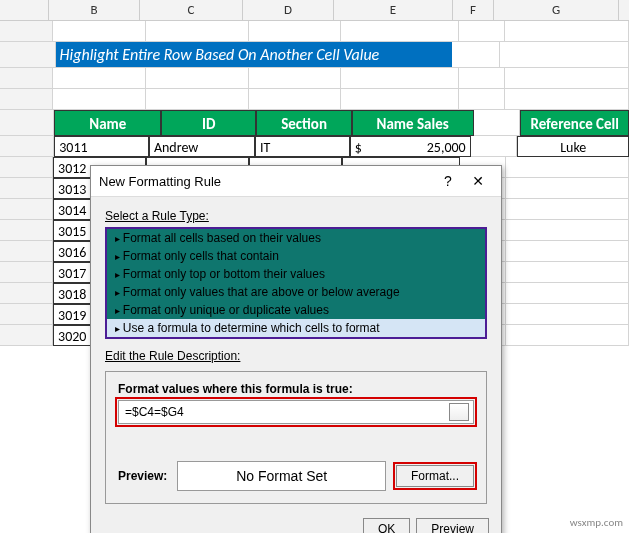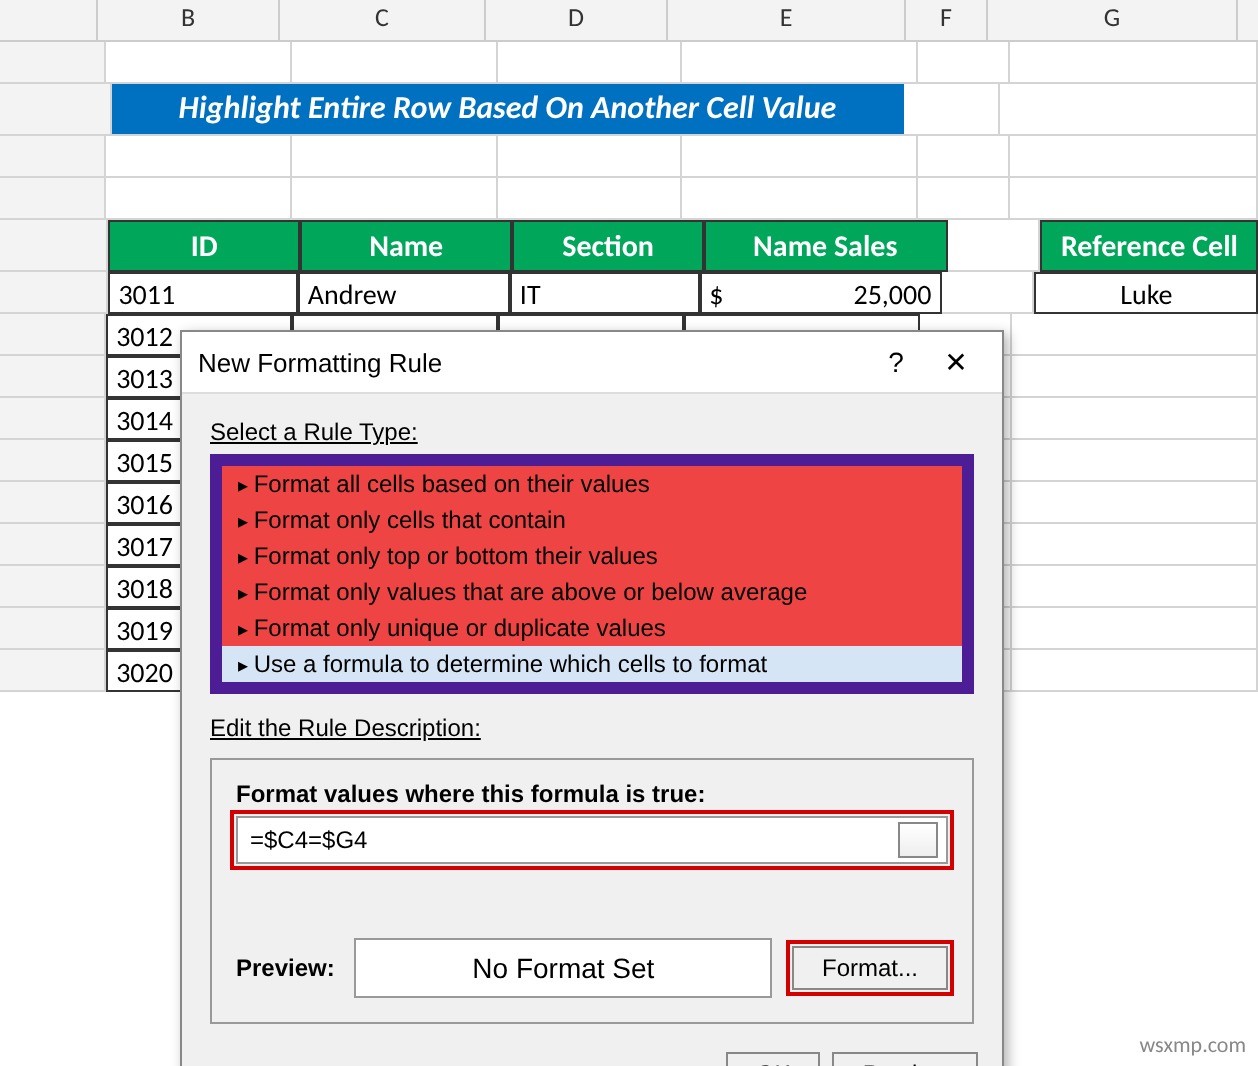--- a/index.html
+++ b/index.html
@@ -2,30 +2,30 @@
 <html><head>
 <meta charset="utf-8">
 <style>
 html,body{margin:0;padding:0;font-family:Calibri,Arial,sans-serif;font-size:14px;background:#fff;color:#000}
 .sheet{position:relative;width:629px;height:533px;overflow:hidden}
 .colheads{display:flex;height:20px;border-bottom:1px solid #ccc;background:#f3f3f3}
 .colheads div{border-right:1px solid #ccc;text-align:center;line-height:20px;font-size:13px;color:#333}
 .grid{position:relative}
 .row{display:flex;height:21px}
 .cell{border-right:1px solid #d4d4d4;border-bottom:1px solid #d4d4d4;padding:0 4px;line-height:21px;white-space:nowrap;overflow:hidden}
-.banner{background:#0070c0;color:#fff;font-weight:bold;font-style:italic;text-align:center;font-size:16px;border-right:none!important}
+.banner{background:#0070c0;color:#fff;font-weight:normal;font-style:italic;text-align:left;font-size:16px;border-right:none!important}
 .thead{background:#00a65a;color:#fff;font-weight:bold;text-align:center;border:1px solid #333!important;font-size:15px}
 .dcell{border:1px solid #333!important}
 .dialog{position:absolute;left:90px;top:165px;width:410px;background:#f0f0f0;border:1px solid #888;box-shadow:2px 2px 6px rgba(0,0,0,.3);font-family:'Segoe UI',Tahoma,sans-serif;font-size:12px}
 .titlebar{display:flex;align-items:center;height:30px;padding:0 8px;background:#fff;border-bottom:1px solid #ddd}
 .titlebar .ttl{flex:1;font-size:13px}
 .titlebar .ctl{width:30px;text-align:center;font-size:14px;cursor:default}
 .dbody{padding:10px 14px 6px}
 .lbl{margin:2px 0 4px;text-decoration:underline}
-.rulelist{background:#ef4444;border:6px solid #4c1d95}
+.rulelist{background:#0f766e;border:2px solid #4c1d95}
 .rulelist .item{padding:2px 8px}
 .rulelist .item::before{content:"▸ ";font-size:10px}
 .rulelist .sel{background:#d5e5f5}
 .editbox{border:1px solid #999;padding:10px 12px 12px;margin-top:8px}
 .fld{border:1px solid #999;background:#fff;height:22px;display:flex;align-items:center;padding:0 4px;margin-top:4px}
 .fld input{border:none;outline:none;flex:1;font-size:12px;font-family:inherit}
 .fld .pick{width:18px;height:16px;border:1px solid #888;background:linear-gradient(#fff,#eee)}
 .redbox{outline:2px solid #d40000;outline-offset:1px}
 .prevrow{display:flex;align-items:center;margin-top:37px;gap:10px}
 .prevbox{flex:1;border:1px solid #999;background:#fff;height:28px;display:flex;align-items:center;justify-content:center;font-size:14px}
@@ -81,22 +81,22 @@
         <div class="cell" style="width:90px"></div>
         <div class="cell" style="width:102px"></div>
         <div class="cell" style="width:90px"></div>
         <div class="cell" style="width:118px"></div>
         <div class="cell" style="width:40px"></div>
         <div class="cell" style="width:124px"></div>
       </div>
 
   <div class="row" style="height:26px">
     <div class="cell" style="width:48px;background:#f3f3f3"></div>
+    <div class="cell thead" style="width:102px;line-height:26px">Name</div>
     <div class="cell thead" style="width:90px;line-height:26px">ID</div>
-    <div class="cell thead" style="width:102px;line-height:26px">Name</div>
     <div class="cell thead" style="width:90px;line-height:26px">Section</div>
     <div class="cell thead" style="width:118px;line-height:26px">Name Sales</div>
     <div class="cell" style="width:40px"></div>
     <div class="cell thead" style="width:104px;line-height:26px">Reference Cell</div>
   </div>
 
   <div id="data-rows">
         <div class="row">
           <div class="cell" style="width:48px;background:#f3f3f3"></div>
           <div class="cell dcell" style="width:90px">3011</div>

